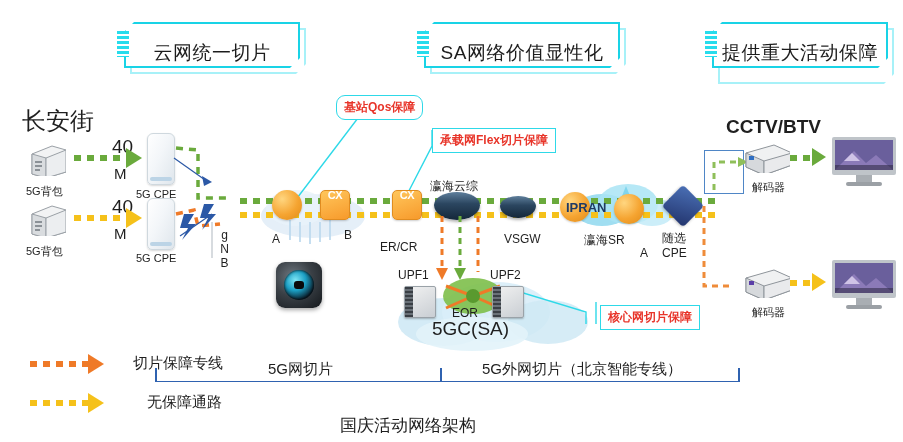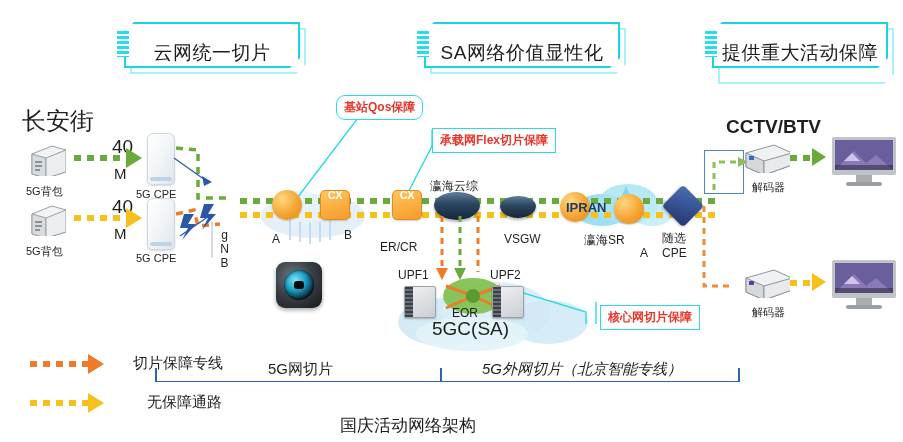--- a/index.html
+++ b/index.html
@@ -385,17 +385,17 @@
   <div class="tri" style="left:88px;top:393px;border-width:10px 0 10px 16px;border-color:transparent transparent transparent #f5c11a;"></div>
   <div class="lbl lbl-mid" style="left:140px;top:393px;margin-left:7px;">无保障通路</div>
 
   <div class="brkt" style="left:155px;top:381px;width:285px;"></div>
   <div class="brkt-tick" style="left:155px;top:368px;height:14px;"></div>
   <div class="brkt-tick" style="left:440px;top:368px;height:14px;"></div>
   <div class="lbl lbl-mid" style="left:268px;top:360px;">5G网切片</div>
 
   <div class="brkt" style="left:440px;top:381px;width:298px;"></div>
   <div class="brkt-tick" style="left:738px;top:368px;height:14px;"></div>
-  <div class="lbl lbl-mid" style="left:482px;top:360px;font-style:italic;">5G外网切片（北京智能专线）</div>
+  <div class="lbl lbl-mid" style="left:482px;top:360px;">5G外网切片（北京智能专线）</div>
 
   <div class="lbl" style="left:340px;top:414px;font-size:17px;">国庆活动网络架构</div>
 
 </div>
 
 </body></html>

